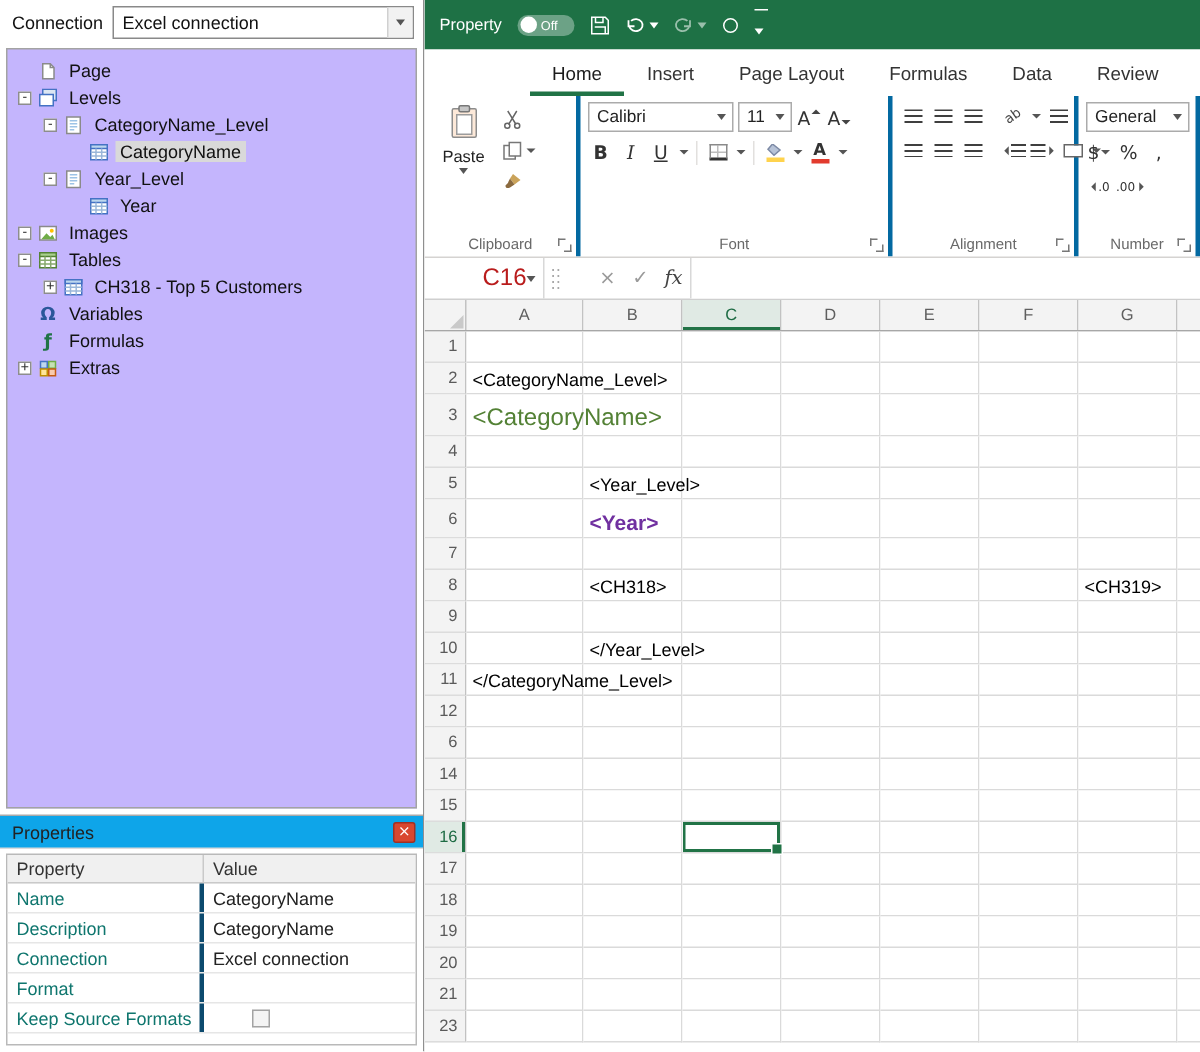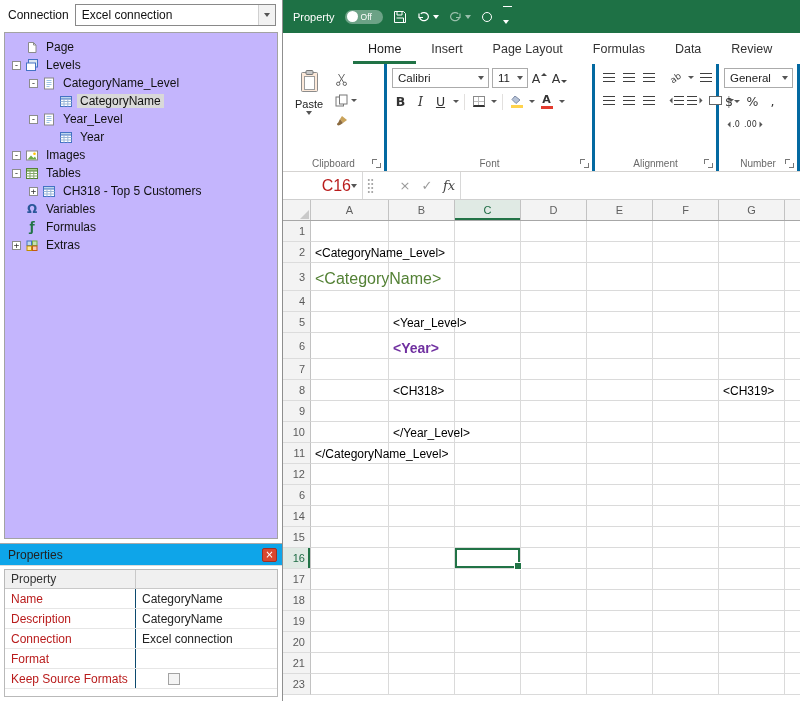--- a/index.html
+++ b/index.html
@@ -37,21 +37,21 @@
 
   #props{height:158px;border-top:1px solid #a9a9a9;display:flex;flex-direction:column;background:#fff}
   .ptitle{height:22px;background:#0ea5e9;display:flex;align-items:center;justify-content:space-between;padding:0 5px 0 8px;font-size:12px;color:#222;border-bottom:1px solid #dcdcdc}
   .pclose{width:15px;height:14px;background:var(--close-red);border:1px solid #a03024;color:#fff;font-size:10px;line-height:12px;text-align:center;border-radius:2px;font-family:"DejaVu Sans",sans-serif}
   #ptable{flex:1;margin:3px 4px 4px 4px;border:1px solid #b9b9b9;background:#fff;font-size:12px;overflow:hidden}
   .phead{display:flex;background:#f0f0f0;border-bottom:1px solid #c9c9c9;height:19px}
   .phc{display:flex;align-items:center;padding-left:6px;color:#333}
   .phc1{width:131px;border-right:1px solid #c9c9c9}
   .phc2{flex:1}
   .prow{display:flex;height:20px;border-bottom:1px solid #e6e6e6}
-  .pc1{width:131px;border-right:1px solid #0c4a6e;display:flex;align-items:center;padding-left:6px;color:#b91c1c;white-space:nowrap}
+  .pc1{width:131px;border-right:3px solid #0c4a6e;display:flex;align-items:center;padding-left:6px;color:#0f766e;white-space:nowrap}
   .pc2{flex:1;display:flex;align-items:center;padding-left:6px;color:#222;white-space:nowrap}
   .pcheck{width:12px;height:12px;border:1px solid #a3a3a3;background:#f4f4f4;margin-left:26px}
 
   
   #excel{flex:1;display:flex;flex-direction:column;overflow:hidden;background:#fff}
   #titlebar{height:33px;flex:0 0 33px;background:var(--titlebar);display:flex;align-items:center;gap:10px;padding:0 10px;color:#fff}
   .asl{font-size:11px}
   .pill{width:38px;height:14px;border-radius:8px;background:rgba(255,255,255,.35);display:flex;align-items:center;gap:3px;padding:0 2px}
   .knob{width:11px;height:11px;border-radius:50%;background:#fff}
   .off{font-size:8.5px;color:#fff}
@@ -270,20 +270,21 @@
       </div>
 
     <div id="props">
       <div class="ptitle">
         <span>Properties</span>
         <span class="pclose">×</span>
       </div>
       <div id="ptable">
         <div class="phead">
           <span class="phc phc1">Property</span>
+          <span class="phc phc2">Value</span>
         </div>
         <div id="props-rows">
             <div class="prow">
               <div class="pc1">Name</div>
               <div class="pc2">CategoryName</div>
             </div>
             <div class="prow">
               <div class="pc1">Description</div>
               <div class="pc2">CategoryName</div>
             </div>

